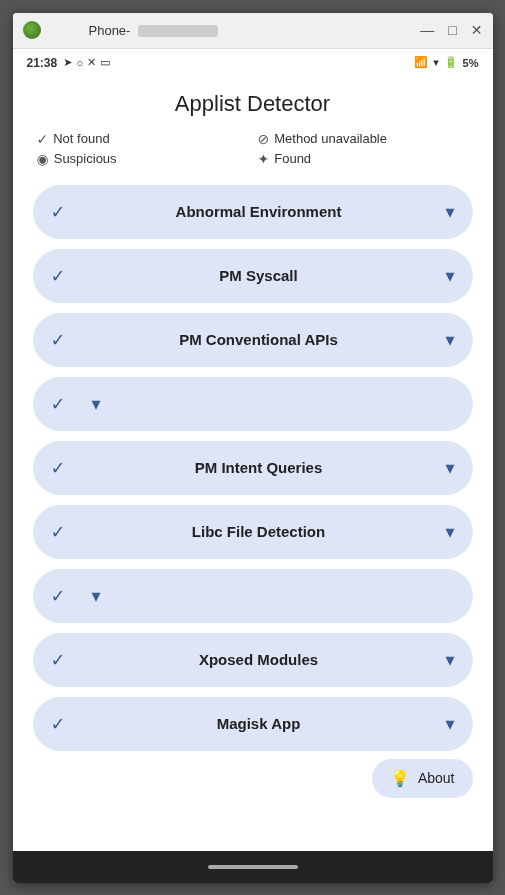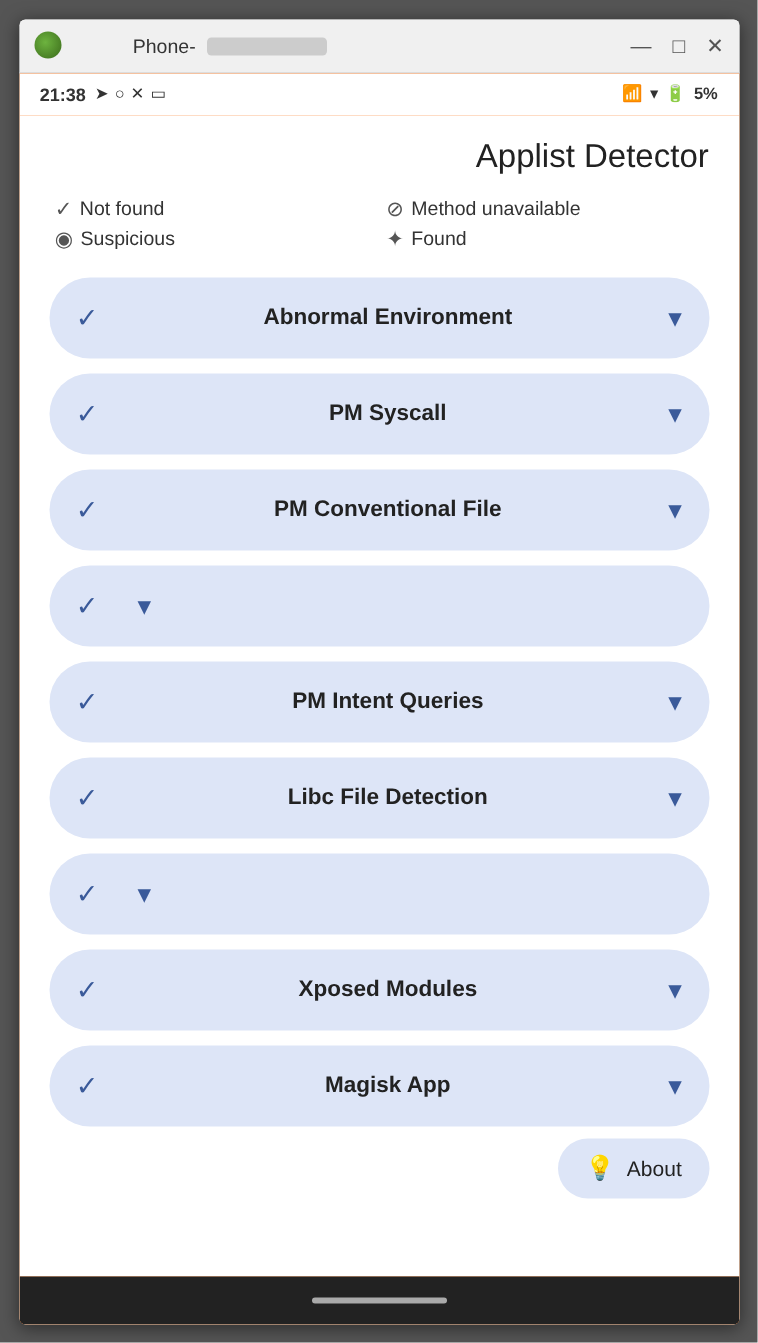--- a/index.html
+++ b/index.html
@@ -70,21 +70,21 @@
 
     .title-bar-controls span {
       font-size: 14px;
       color: #555;
       cursor: pointer;
     }
 
     
     .phone-screen {
       flex: 1;
-      background: #f97316;
+      background: #5eead4;
       display: flex;
       flex-direction: column;
       overflow: hidden;
     }
 
     
     .status-bar {
       background: #fff;
       height: 28px;
       display: flex;
@@ -127,21 +127,21 @@
 
     
     .app-content {
       flex: 1;
       overflow-y: auto;
       padding: 10px 20px 20px 20px;
       background: #fff;
     }
 
     .app-title {
-      text-align: right;
+      text-align: center;
       font-size: 22px;
       font-weight: 400;
       color: #222;
       margin-bottom: 14px;
       margin-top: 4px;
     }
 
     
     .legend {
       display: grid;
@@ -321,21 +321,21 @@
           </div>
 
           <div class="detection-item">
             <span class="detection-check">✓</span>
             <span class="detection-label">PM Syscall</span>
             <span class="detection-chevron">▾</span>
           </div>
 
           <div class="detection-item">
             <span class="detection-check">✓</span>
-            <span class="detection-label">PM Conventional File</span>
+            <span class="detection-label">PM Conventional APIs</span>
             <span class="detection-chevron">▾</span>
           </div>
 
           <div class="detection-item">
             <span class="detection-check">✓</span>
             <span class="detection-chevron">▾</span>
           </div>
 
           <div class="detection-item">
             <span class="detection-check">✓</span>

